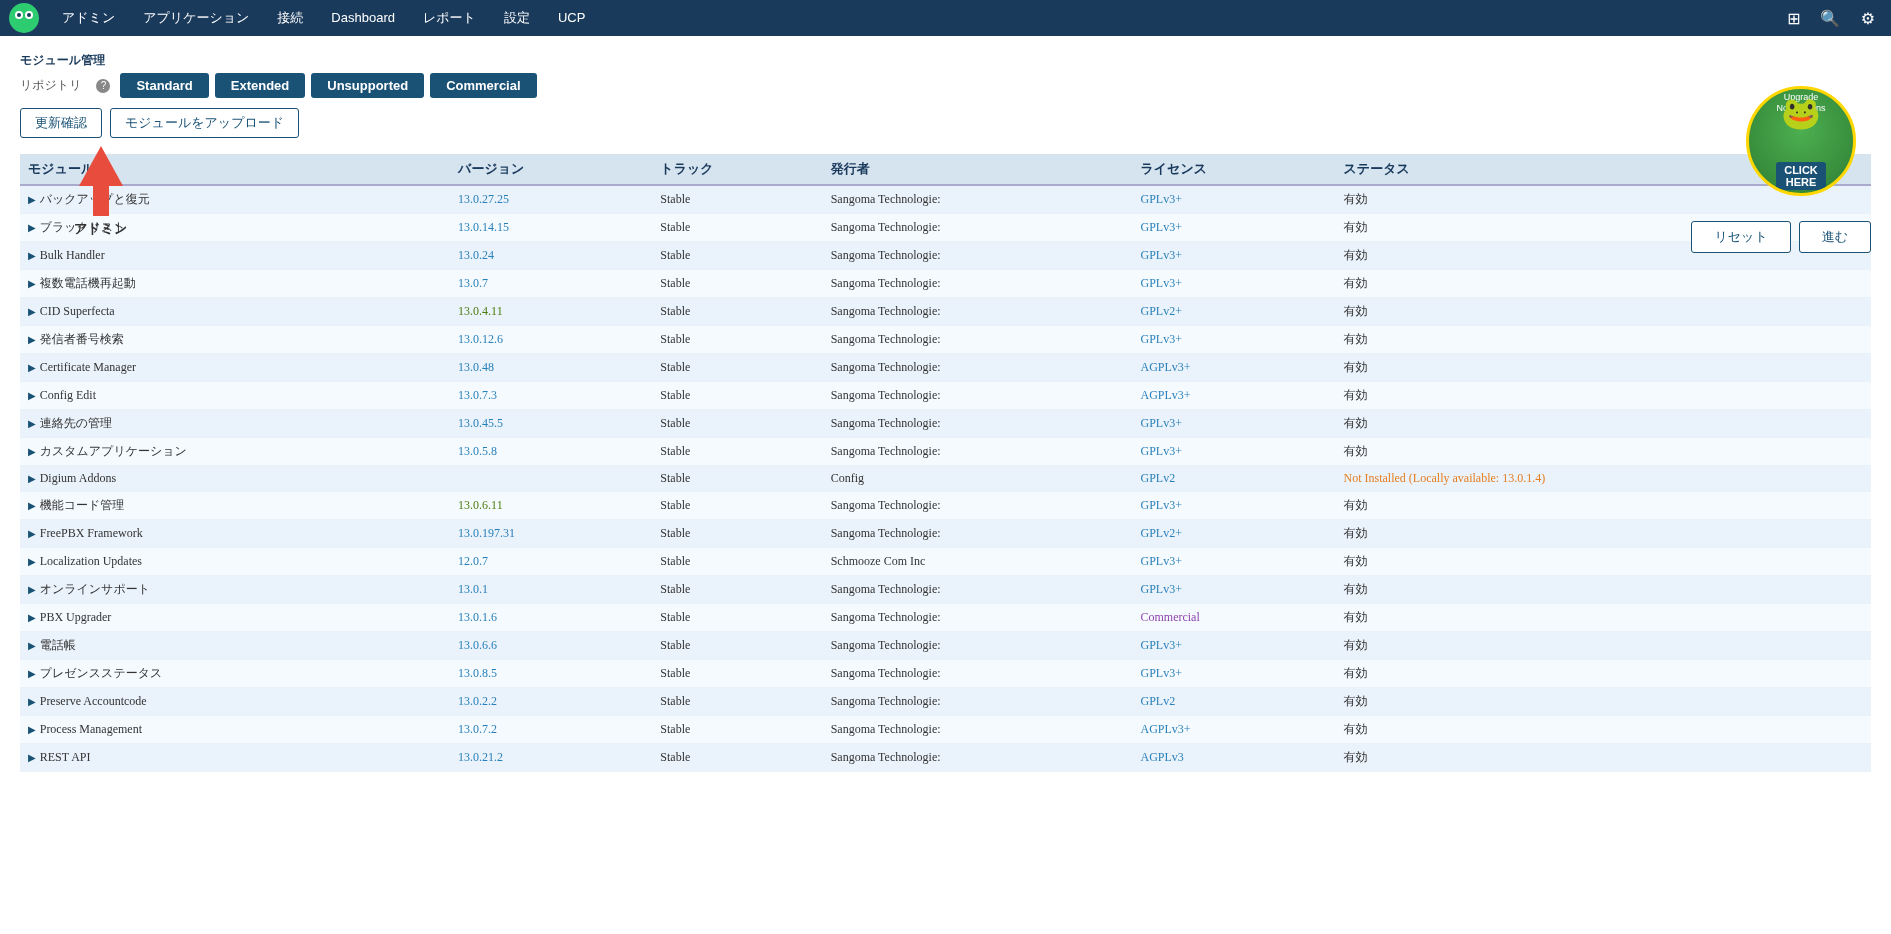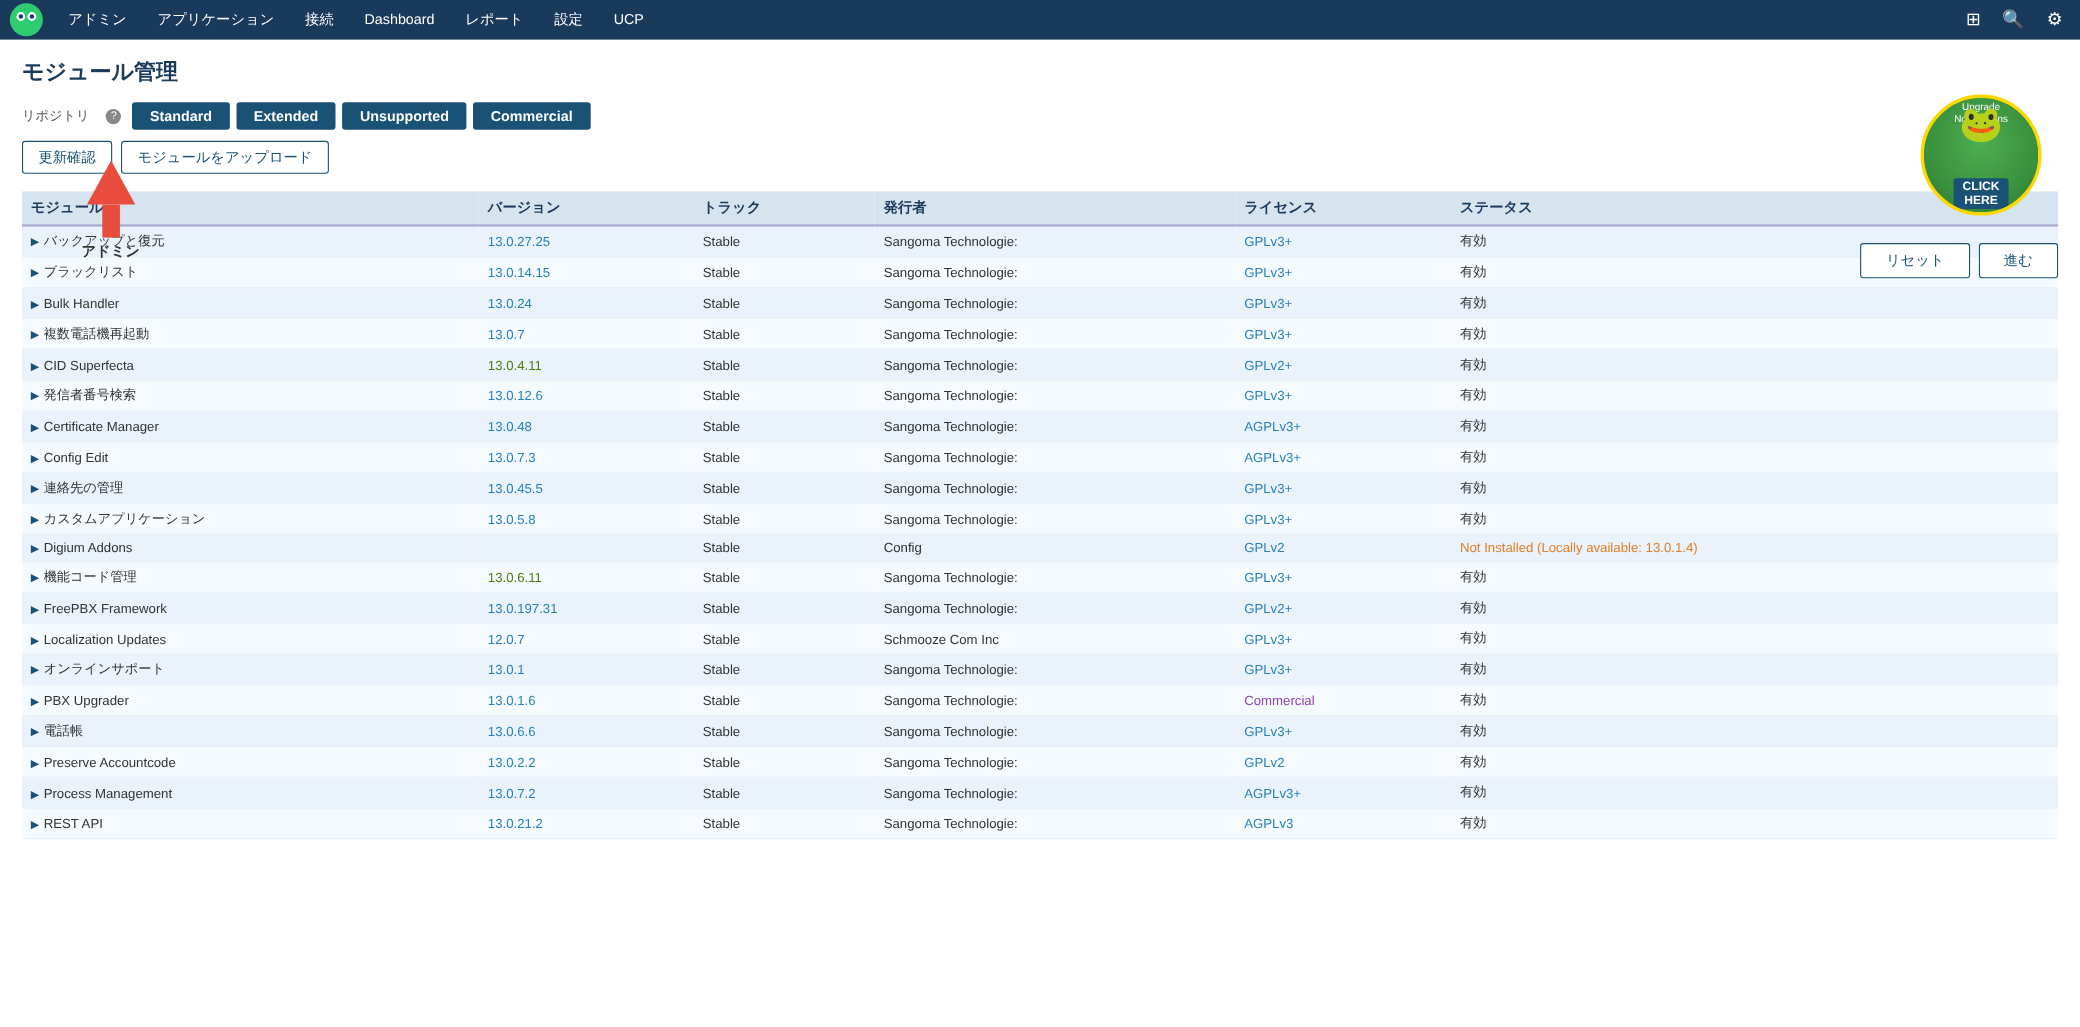--- a/index.html
+++ b/index.html
@@ -41,24 +41,24 @@
       font-size: 16px;
       padding: 4px 8px;
     }
 
     
     .page-content {
       padding: 16px 20px;
       position: relative;
     }
     .page-title {
-      font-size: 20px;
+      font-size: 12px;
       font-weight: bold;
       color: #1a3a5c;
-      margin-bottom: 14px;
+      margin-bottom: 4px;
     }
 
     
     .repo-row {
       display: flex;
       align-items: center;
       gap: 6px;
       margin-bottom: 10px;
     }
     .repo-label {
@@ -197,20 +197,21 @@
       color: #1a5276;
       cursor: pointer;
       font-size: 13px;
     }
 
     
     .module-table {
       width: 100%;
       border-collapse: collapse;
       margin-top: 8px;
+      font-family: Liberation Serif, serif;
     }
     .module-table th {
       background: #d6e4f0;
       color: #1a3a5c;
       font-weight: bold;
       padding: 6px 8px;
       text-align: left;
       border-bottom: 2px solid #aac;
       font-size: 13px;
     }
@@ -510,20 +511,32 @@
     <td style="color:#2980b9">13.0.6.6</td>
     <td>Stable</td>
     <td>Sangoma Technologie:</td>
     <td>
       <a href="#" class="license-link" style="color:#2980b9">GPLv3+</a>
     </td>
     <td class="status-active">有効</td>
   </tr>
         <tr>
     <td>
+      <span class="expand-icon">▶</span>プレゼンスステータス
+    </td>
+    <td style="color:#2980b9">13.0.8.5</td>
+    <td>Stable</td>
+    <td>Sangoma Technologie:</td>
+    <td>
+      <a href="#" class="license-link" style="color:#2980b9">GPLv3+</a>
+    </td>
+    <td class="status-active">有効</td>
+  </tr>
+        <tr>
+    <td>
       <span class="expand-icon">▶</span>Preserve Accountcode
     </td>
     <td style="color:#2980b9">13.0.2.2</td>
     <td>Stable</td>
     <td>Sangoma Technologie:</td>
     <td>
       <a href="#" class="license-link" style="color:#2980b9">GPLv2</a>
     </td>
     <td class="status-active">有効</td>
   </tr>

